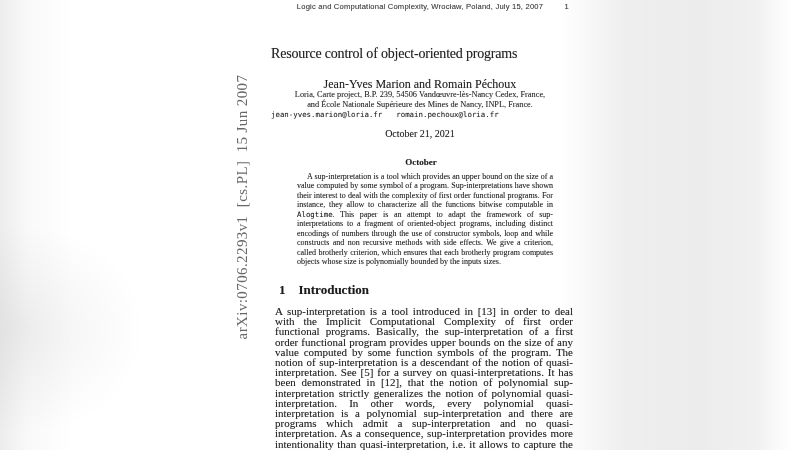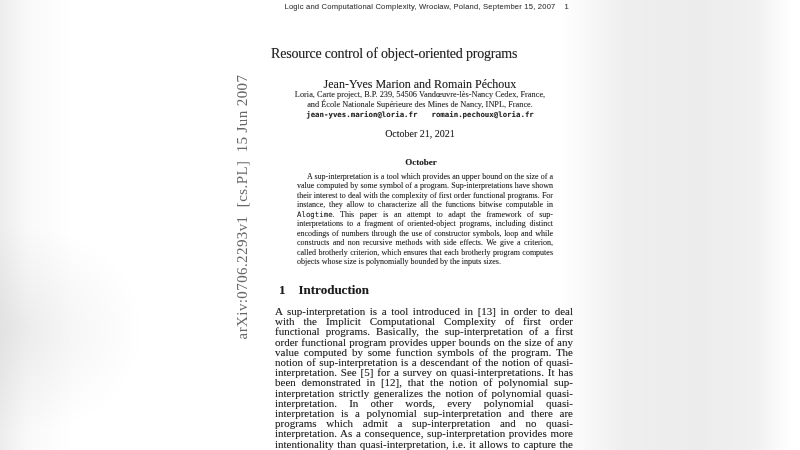--- a/index.html
+++ b/index.html
@@ -44,23 +44,23 @@
     font-size: 12px; text-align: center;
   }
   .affil {
     position: absolute; left: 231px; width: 378px;
     font-size: 8.3px; text-align: center; color: #2a2a2a;
   }
   .a1 { top: 90px; }
   .a2 { top: 100px; }
   .emails {
     position: absolute; left: 271px; top: 110px; width: 298px;
-    text-align: center;
+    text-align: left;
     font-family: "DejaVu Sans Mono", monospace;
-    font-size: 7.4px; color: #2a2a2a; font-weight: bold;
+    font-size: 7.4px; color: #2a2a2a;
   }
   .emails .email + .email { margin-left: 14px; }
   .date {
     position: absolute; left: 271px; top: 128px; width: 298px;
     font-size: 10px; text-align: center;
   }
 
   .abs-head {
     position: absolute; left: 293px; top: 157px; width: 256px;
     font-size: 9px; font-weight: bold; text-align: center;
@@ -83,21 +83,21 @@
     font-size: 11px; line-height: 10.2px;
     text-align: justify;
   }
 </style>
 </head>
 <body>
 
 <div class="canvas">
 
   <div class="running-header soft">
-    <span class="rh-text">Logic and Computational Complexity, Wrocław, Poland, September 15, 2007</span>
+    <span class="rh-text">Logic and Computational Complexity, Wrocław, Poland, July 15, 2007</span>
     <span class="rh-page">1</span>
   </div>
 
   <div class="arxiv">arXiv:0706.2293v1  [cs.PL]  15 Jun 2007</div>
 
   <h1 class="title soft">Resource control of object-oriented programs</h1>
 
   <div class="authors soft">Jean-Yves Marion and Romain Péchoux</div>
 
   <div class="affil a1 soft">Loria, Carte project, B.P. 239, 54506 Vandœuvre-lès-Nancy Cedex, France,</div>

